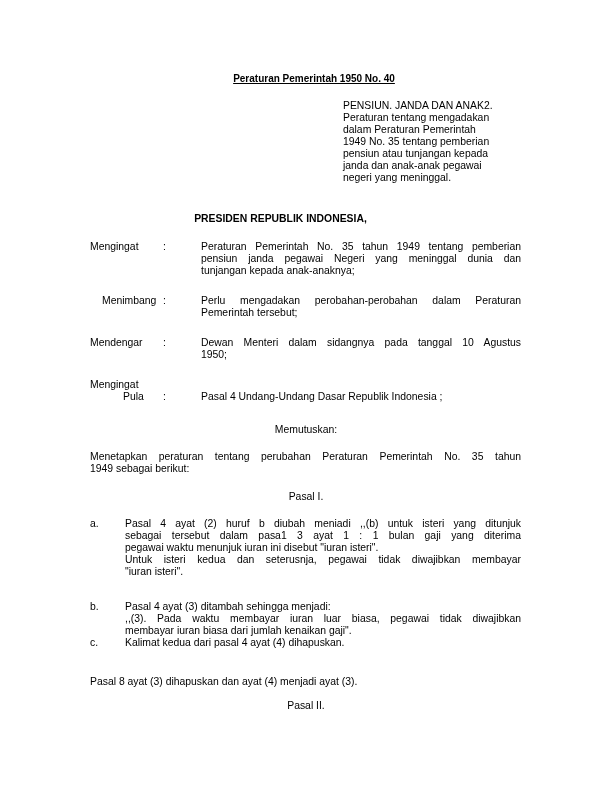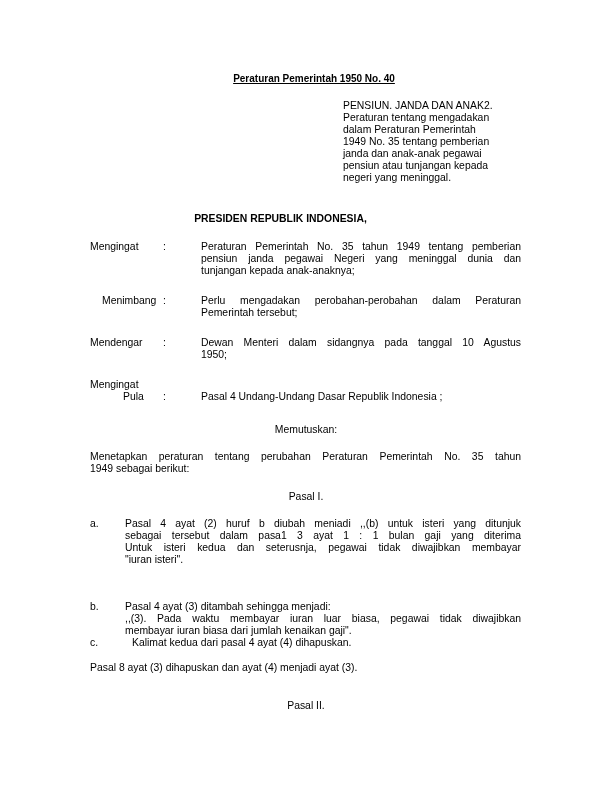--- a/index.html
+++ b/index.html
@@ -28,22 +28,22 @@
 
 <div>
 
   <div class="abs title">Peraturan Pemerintah 1950 No. 40</div>
 
   <div class="abs summary">
     <div class="l">PENSIUN. JANDA DAN ANAK2.</div>
     <div class="j">Peraturan tentang mengadakan</div>
     <div class="j">dalam Peraturan Pemerintah</div>
     <div class="j">1949 No. 35 tentang pemberian</div>
+    <div class="j">pensiun atau tunjangan kepada</div>
     <div class="j">janda dan anak-anak pegawai</div>
-    <div class="j">pensiun atau tunjangan kepada</div>
     <div class="l">negeri yang meninggal.</div>
   </div>
 
   <div class="abs president">PRESIDEN  REPUBLIK  INDONESIA,</div>
 
   <div class="abs label" style="top:241px;">Mengingat</div>
   <div class="abs colon" style="top:241px;">:</div>
   <div class="abs content" style="top:241px;">
     <div class="j">Peraturan Pemerintah No. 35 tahun 1949 tentang pemberian</div>
     <div class="j">pensiun janda pegawai Negeri yang meninggal dunia dan</div>
@@ -77,33 +77,34 @@
     <div class="j">Menetapkan peraturan tentang perubahan Peraturan Pemerintah No. 35 tahun</div>
     <div class="l">1949 sebagai berikut:</div>
   </div>
 
   <div class="abs center" style="top:491px;">Pasal   I.</div>
 
   <div class="abs marker" style="top:518px;">a.</div>
   <div class="abs item" style="top:518px;">
     <div class="j">Pasal 4 ayat (2) huruf  b diubah meniadi ,,(b) untuk isteri yang ditunjuk</div>
     <div class="j">sebagai tersebut dalam  pasa1 3 ayat 1 : 1 bulan gaji yang diterima</div>
+    <div class="l">pegawai waktu menunjuk iuran ini disebut "iuran isteri".</div>
     <div class="j">Untuk isteri kedua dan seterusnja, pegawai tidak diwajibkan membayar</div>
     <div class="l">"iuran isteri".</div>
   </div>
 
   <div class="abs marker" style="top:601px;">b.</div>
   <div class="abs item" style="top:601px;">
     <div class="l">Pasal 4 ayat (3) ditambah sehingga menjadi:</div>
     <div class="j">,,(3). Pada waktu membayar iuran luar biasa, pegawai tidak diwajibkan</div>
     <div class="l">membayar iuran biasa dari jumlah  kenaikan gaji".</div>
   </div>
 
   <div class="abs marker" style="top:637px;">c.</div>
-  <div class="abs item" style="top:637px;margin-left:7px;">
+  <div class="abs item" style="top:637px;">
     <div class="l">Kalimat kedua dari pasal 4 ayat (4) dihapuskan.</div>
   </div>
 
   <div class="abs center" style="top:670px;margin-top:30px;">Pasal  II.</div>
 
-  <div class="abs full" style="top:662px;">Pasal  8  ayat (3) dihapuskan dan ayat (4) menjadi ayat (3).</div>
+  <div class="abs full" style="top:676px;">Pasal  8  ayat (3) dihapuskan dan ayat (4) menjadi ayat (3).</div>
 
 </div>
 
 </body></html>

